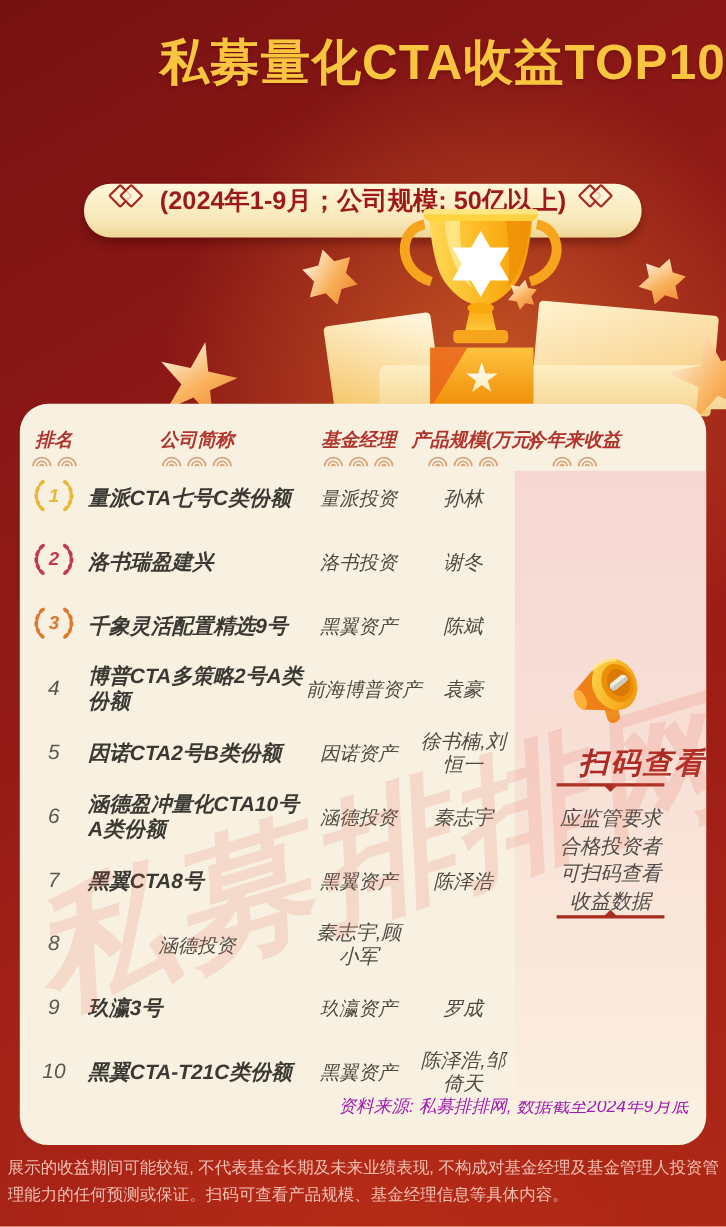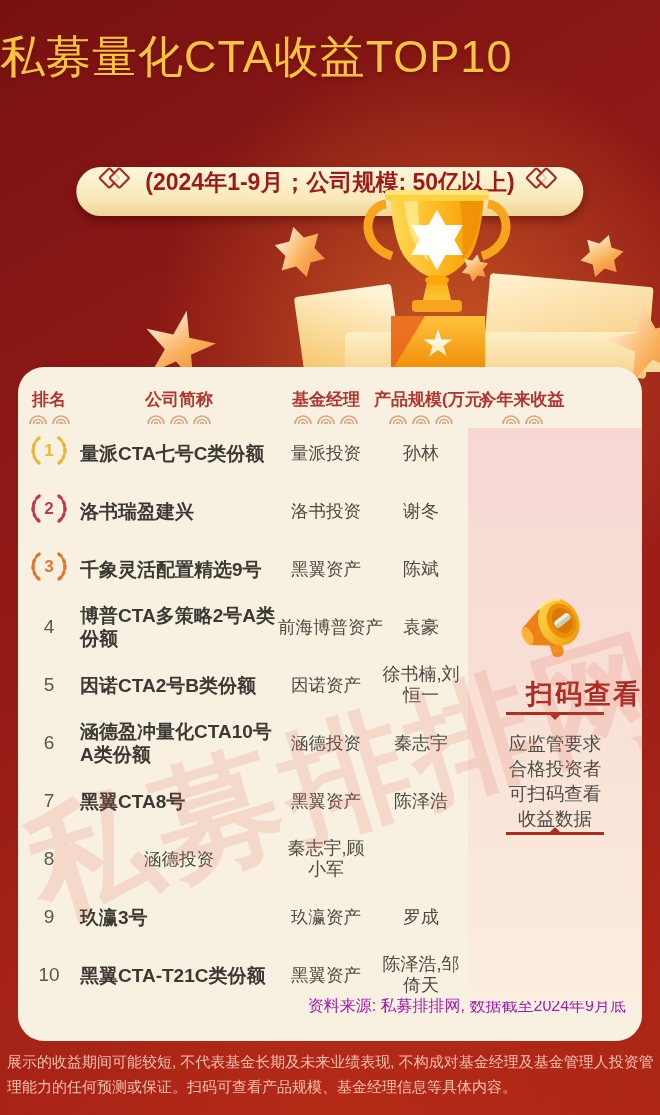--- a/index.html
+++ b/index.html
@@ -6,22 +6,22 @@
   body{
     width:660px;height:1115px;position:relative;overflow:hidden;
     font-family:"Liberation Sans","DejaVu Sans",sans-serif;
     background:
       radial-gradient(circle at 67% 31%, rgba(255,150,50,0.48) 0%, rgba(255,150,50,0) 33%),
       radial-gradient(circle at 50% 100%, rgba(210,60,25,0.35) 0%, rgba(210,60,25,0) 45%),
       linear-gradient(150deg,#771212 0%,#8f1916 35%,#9c1d17 60%,#a82415 100%);
   }
   
   .main-title{
-    position:absolute;top:27px;left:0;width:660px;text-align:left;
-    font-size:45px;font-weight:normal;color:#f9c43e;letter-spacing:1px;
+    position:absolute;top:27px;left:0;width:660px;text-align:right;
+    font-size:45px;font-weight:bold;color:#f9c43e;letter-spacing:1px;
     text-shadow:0 2px 3px rgba(90,10,5,.4);
   }
   .banner{
     position:absolute;top:123px;left:50%;transform:translateX(-50%);
     height:49px;padding:0 24px;border-radius:26px;
     background:linear-gradient(180deg,#fdf6da 0%,#f9e9ba 65%,#efd597 100%);
     display:flex;align-items:flex-start;gap:13px;
     box-shadow:0 5px 9px rgba(60,0,0,.4);white-space:nowrap;margin-top:44px;
   }
   .banner-text{color:#9e1a1a;font-size:23px;font-weight:bold;}
@@ -45,21 +45,21 @@
   .star{position:absolute;background:linear-gradient(135deg,#fff6e8 8%,#f9b05a 55%,#ea7b28 100%);
     filter:drop-shadow(2px 3px 2px rgba(110,15,5,.45));}
   .star6{clip-path:polygon(50% 0%,64.4% 25%,93.3% 25%,78.9% 50%,93.3% 75%,64.4% 75%,50% 100%,35.6% 75%,6.7% 75%,21.1% 50%,6.7% 25%,35.6% 25%);}
   .star5{clip-path:polygon(50% 0%,61% 35%,98% 35%,68% 57%,79% 91%,50% 70%,21% 91%,32% 57%,2% 35%,39% 35%);}
   .pedestal .star5{position:absolute;left:32px;top:13px;width:30px;height:30px;
     background:linear-gradient(180deg,#ffffff,#ffe9b0);filter:none;}
   .trophy{position:absolute;left:352px;top:6px;}
   
   .card{
     position:absolute;top:367px;left:18px;width:624px;height:674px;
-    background:#f8f1e2;border-radius:26px;overflow:hidden;z-index:5;
+    background:#f8f1e2;border-radius:26px;overflow:hidden;z-index:5;font-style:italic;
   }
   .grid-cols{display:grid;grid-template-columns:62px 198px 96px 94px 108px 66px;}
   .thead{position:absolute;top:21px;left:0;width:100%;}
   .th{color:#b2342c;font-weight:bold;font-size:17px;text-align:center;white-space:nowrap;}
   .th .arcs{display:flex;gap:3px;justify-content:center;margin-top:2px;height:11px;}
   .th.left-al{text-align:left;padding-left:4px;}
   .th.left-al .arcs{justify-content:flex-start;padding-left:2px;}
   .tbody{position:absolute;top:57px;left:0;width:100%;height:580px;
     display:flex;flex-direction:column;z-index:1;}
   .trow{flex:1;align-items:center;}

